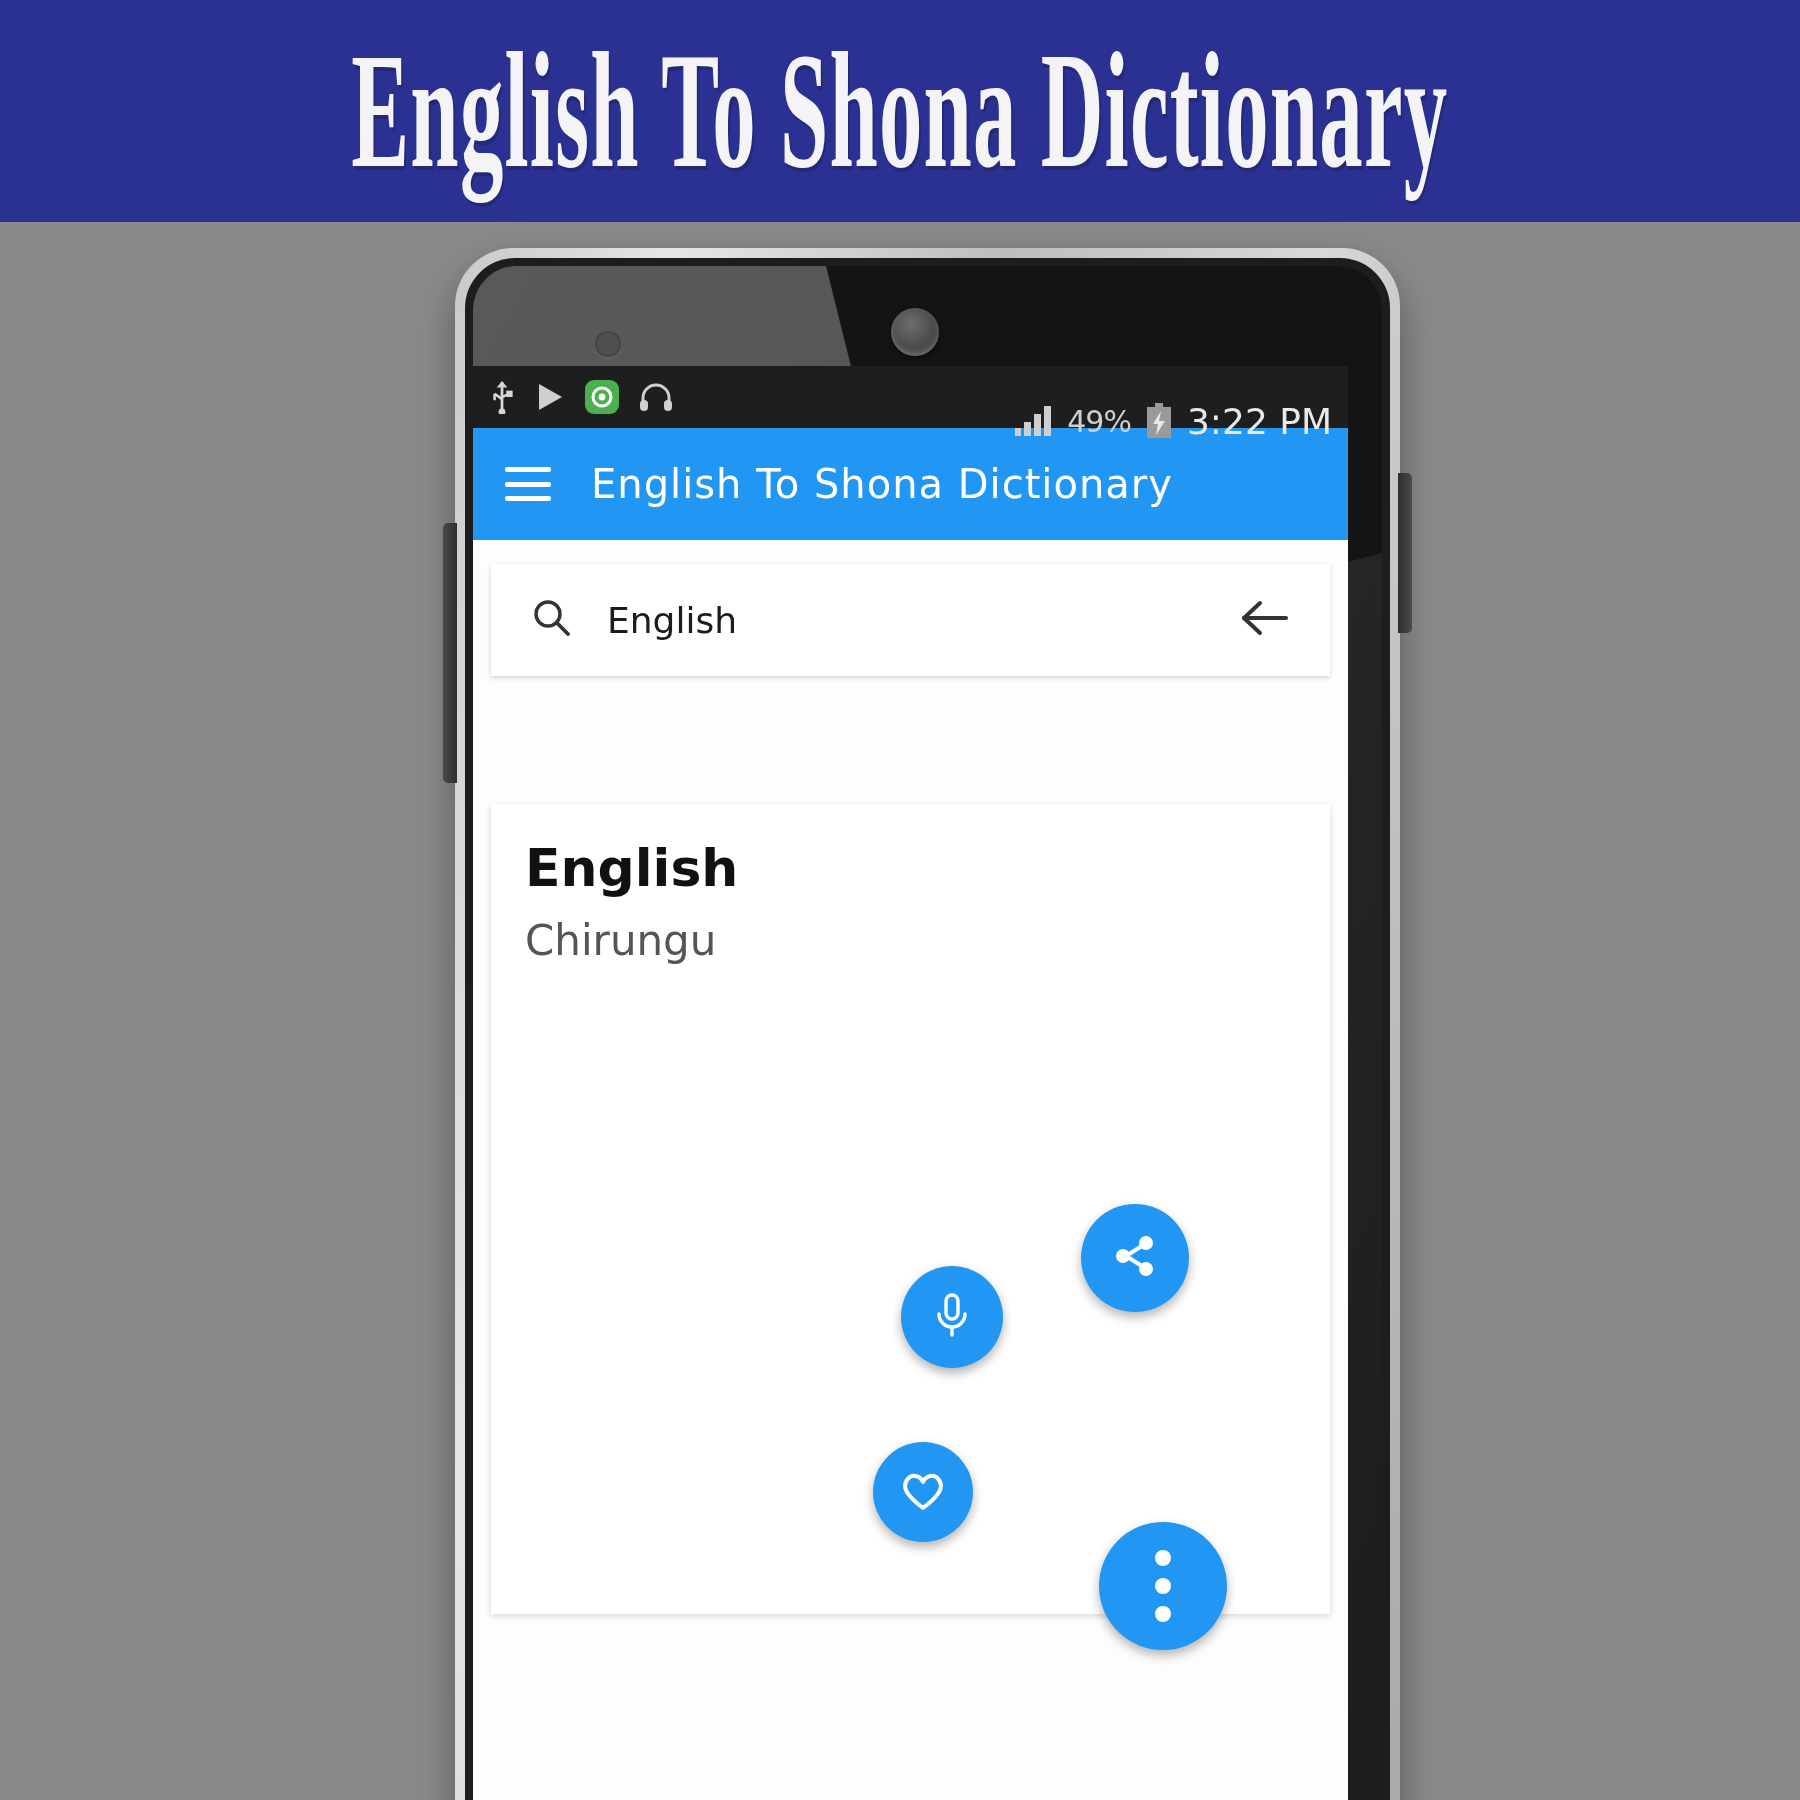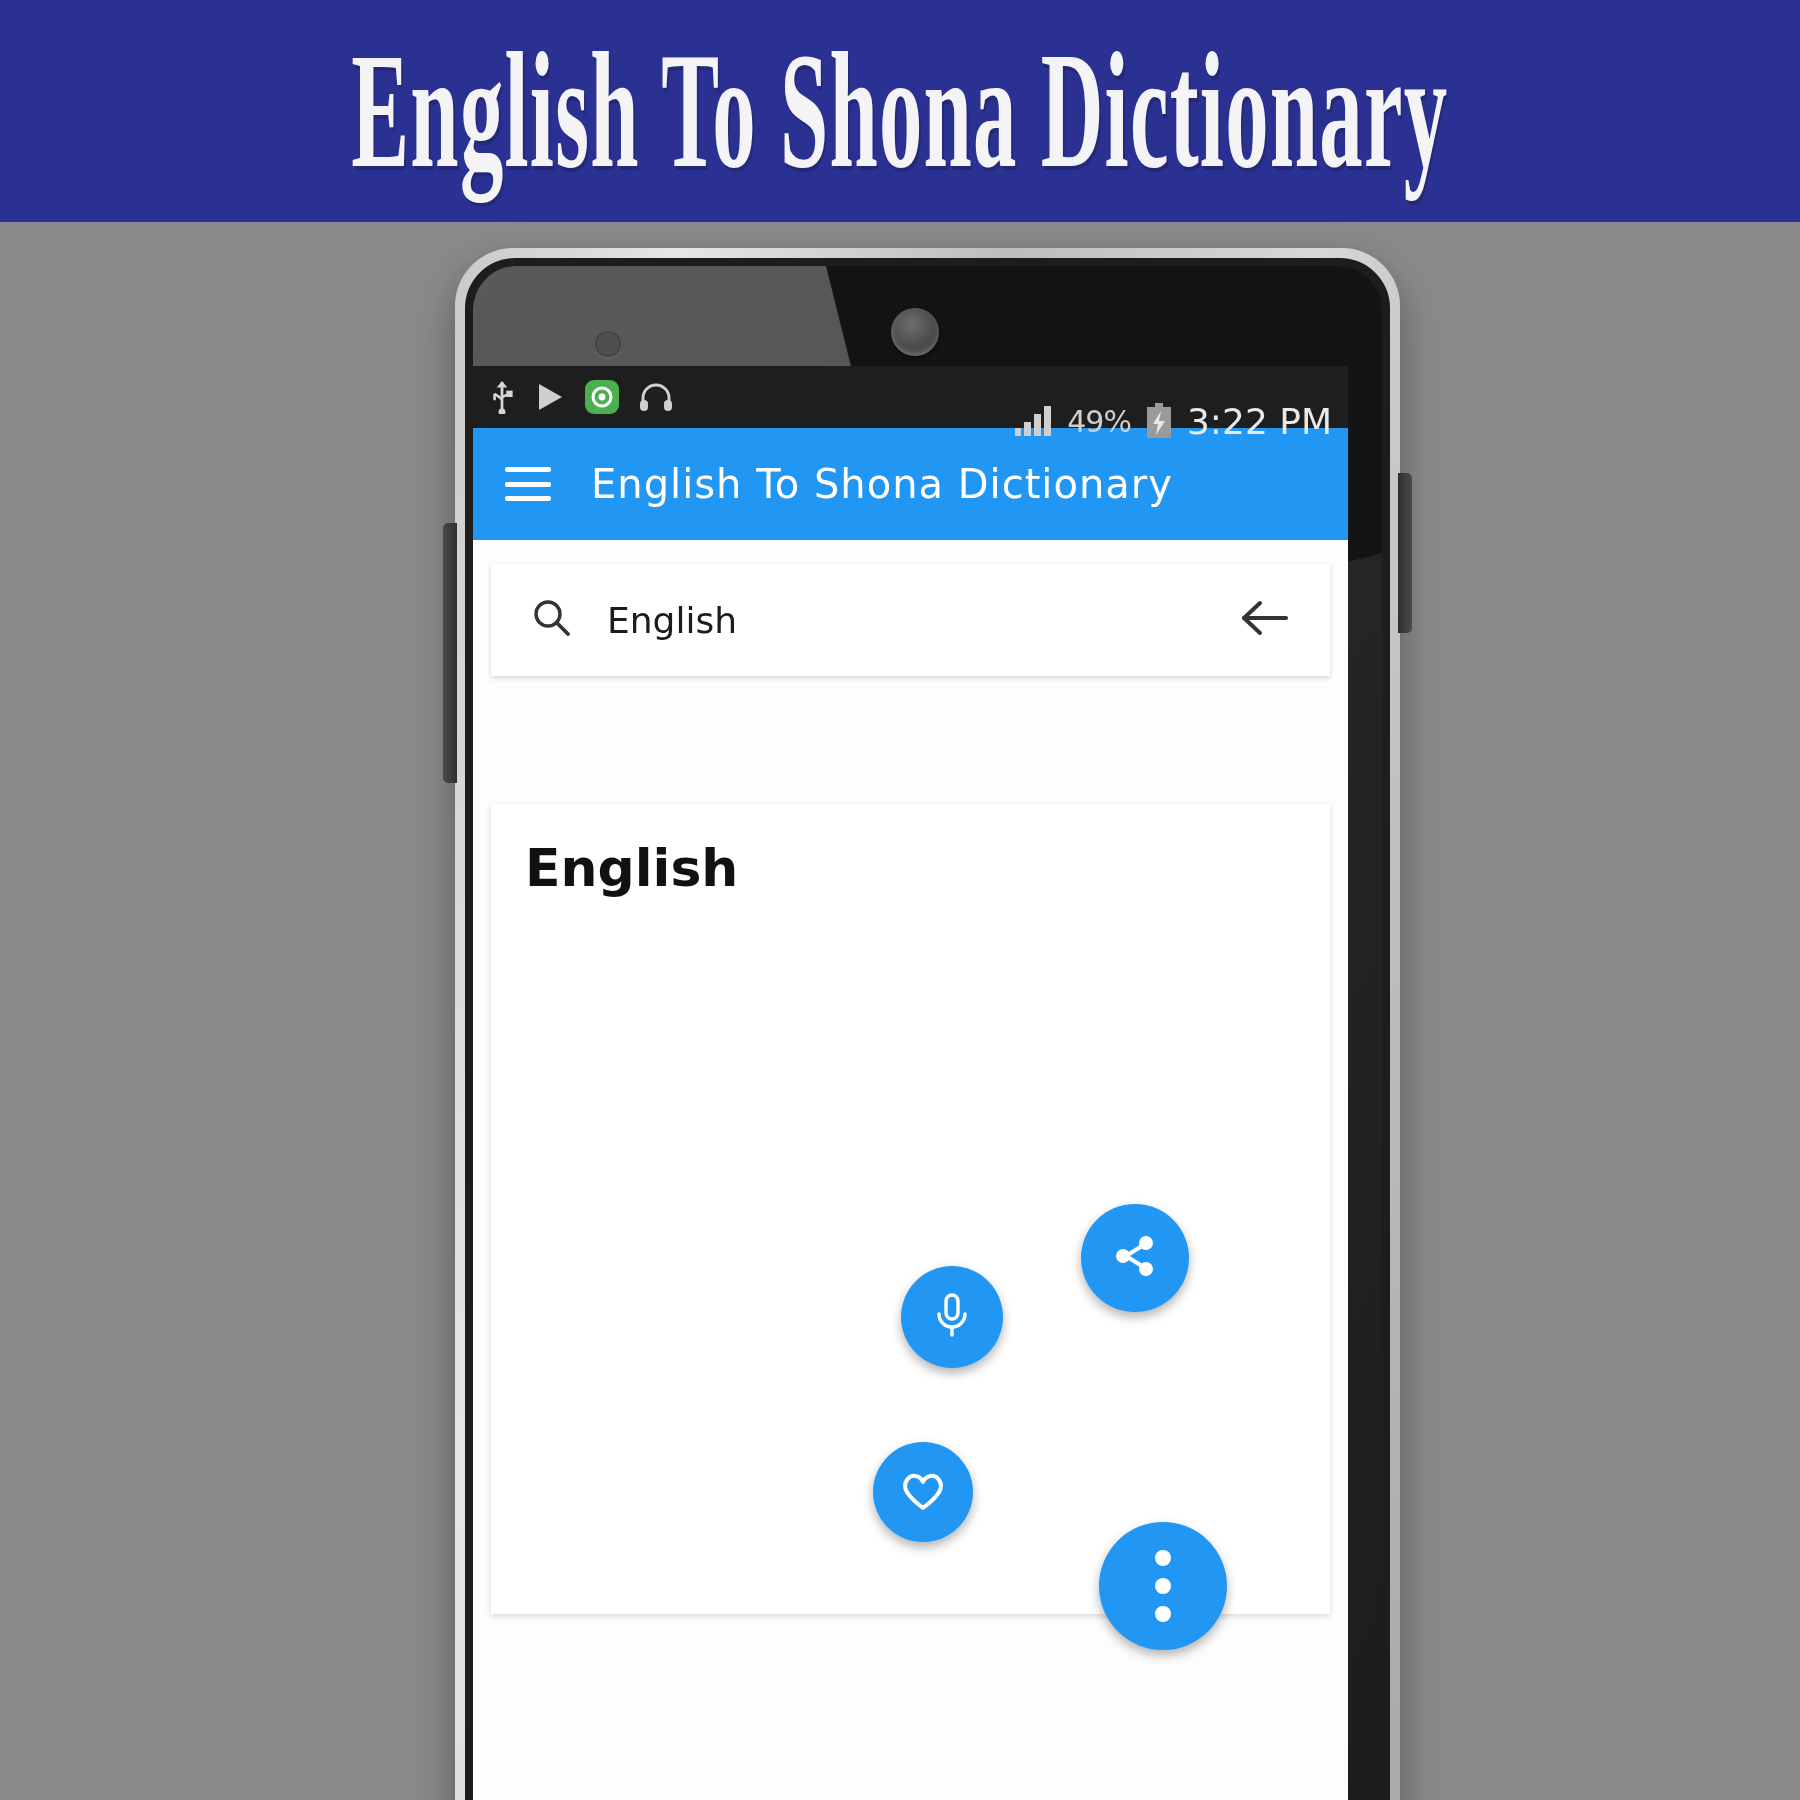--- a/index.html
+++ b/index.html
@@ -296,20 +296,21 @@
         <span>
           <svg width="56" height="42" viewBox="0 0 56 42">
             <line x1="8" y1="21" x2="50" y2="21" stroke="#333" stroke-width="4" stroke-linecap="round"></line>
             <polyline points="24,6 8,21 24,36" fill="none" stroke="#333" stroke-width="4" stroke-linecap="round" stroke-linejoin="round"></polyline>
           </svg>
         </span>
       </div>
 
       <div class="resultcard">
         <div class="word-en">English</div>
+        <div class="word-sn">Chirungu</div>
 
         <div class="fab fab-mic">
           <span>
             <svg width="46" height="50" viewBox="0 0 46 50">
               <rect x="17" y="5" width="12" height="24" rx="6" fill="none" stroke="#fff" stroke-width="3.4"></rect>
               <path d="M10 24 a13 13 0 0 0 26 0" fill="none" stroke="#fff" stroke-width="3.4" stroke-linecap="round"></path>
               <line x1="23" y1="37" x2="23" y2="45" stroke="#fff" stroke-width="3.4" stroke-linecap="round"></line>
             </svg>
           </span>
         </div>

